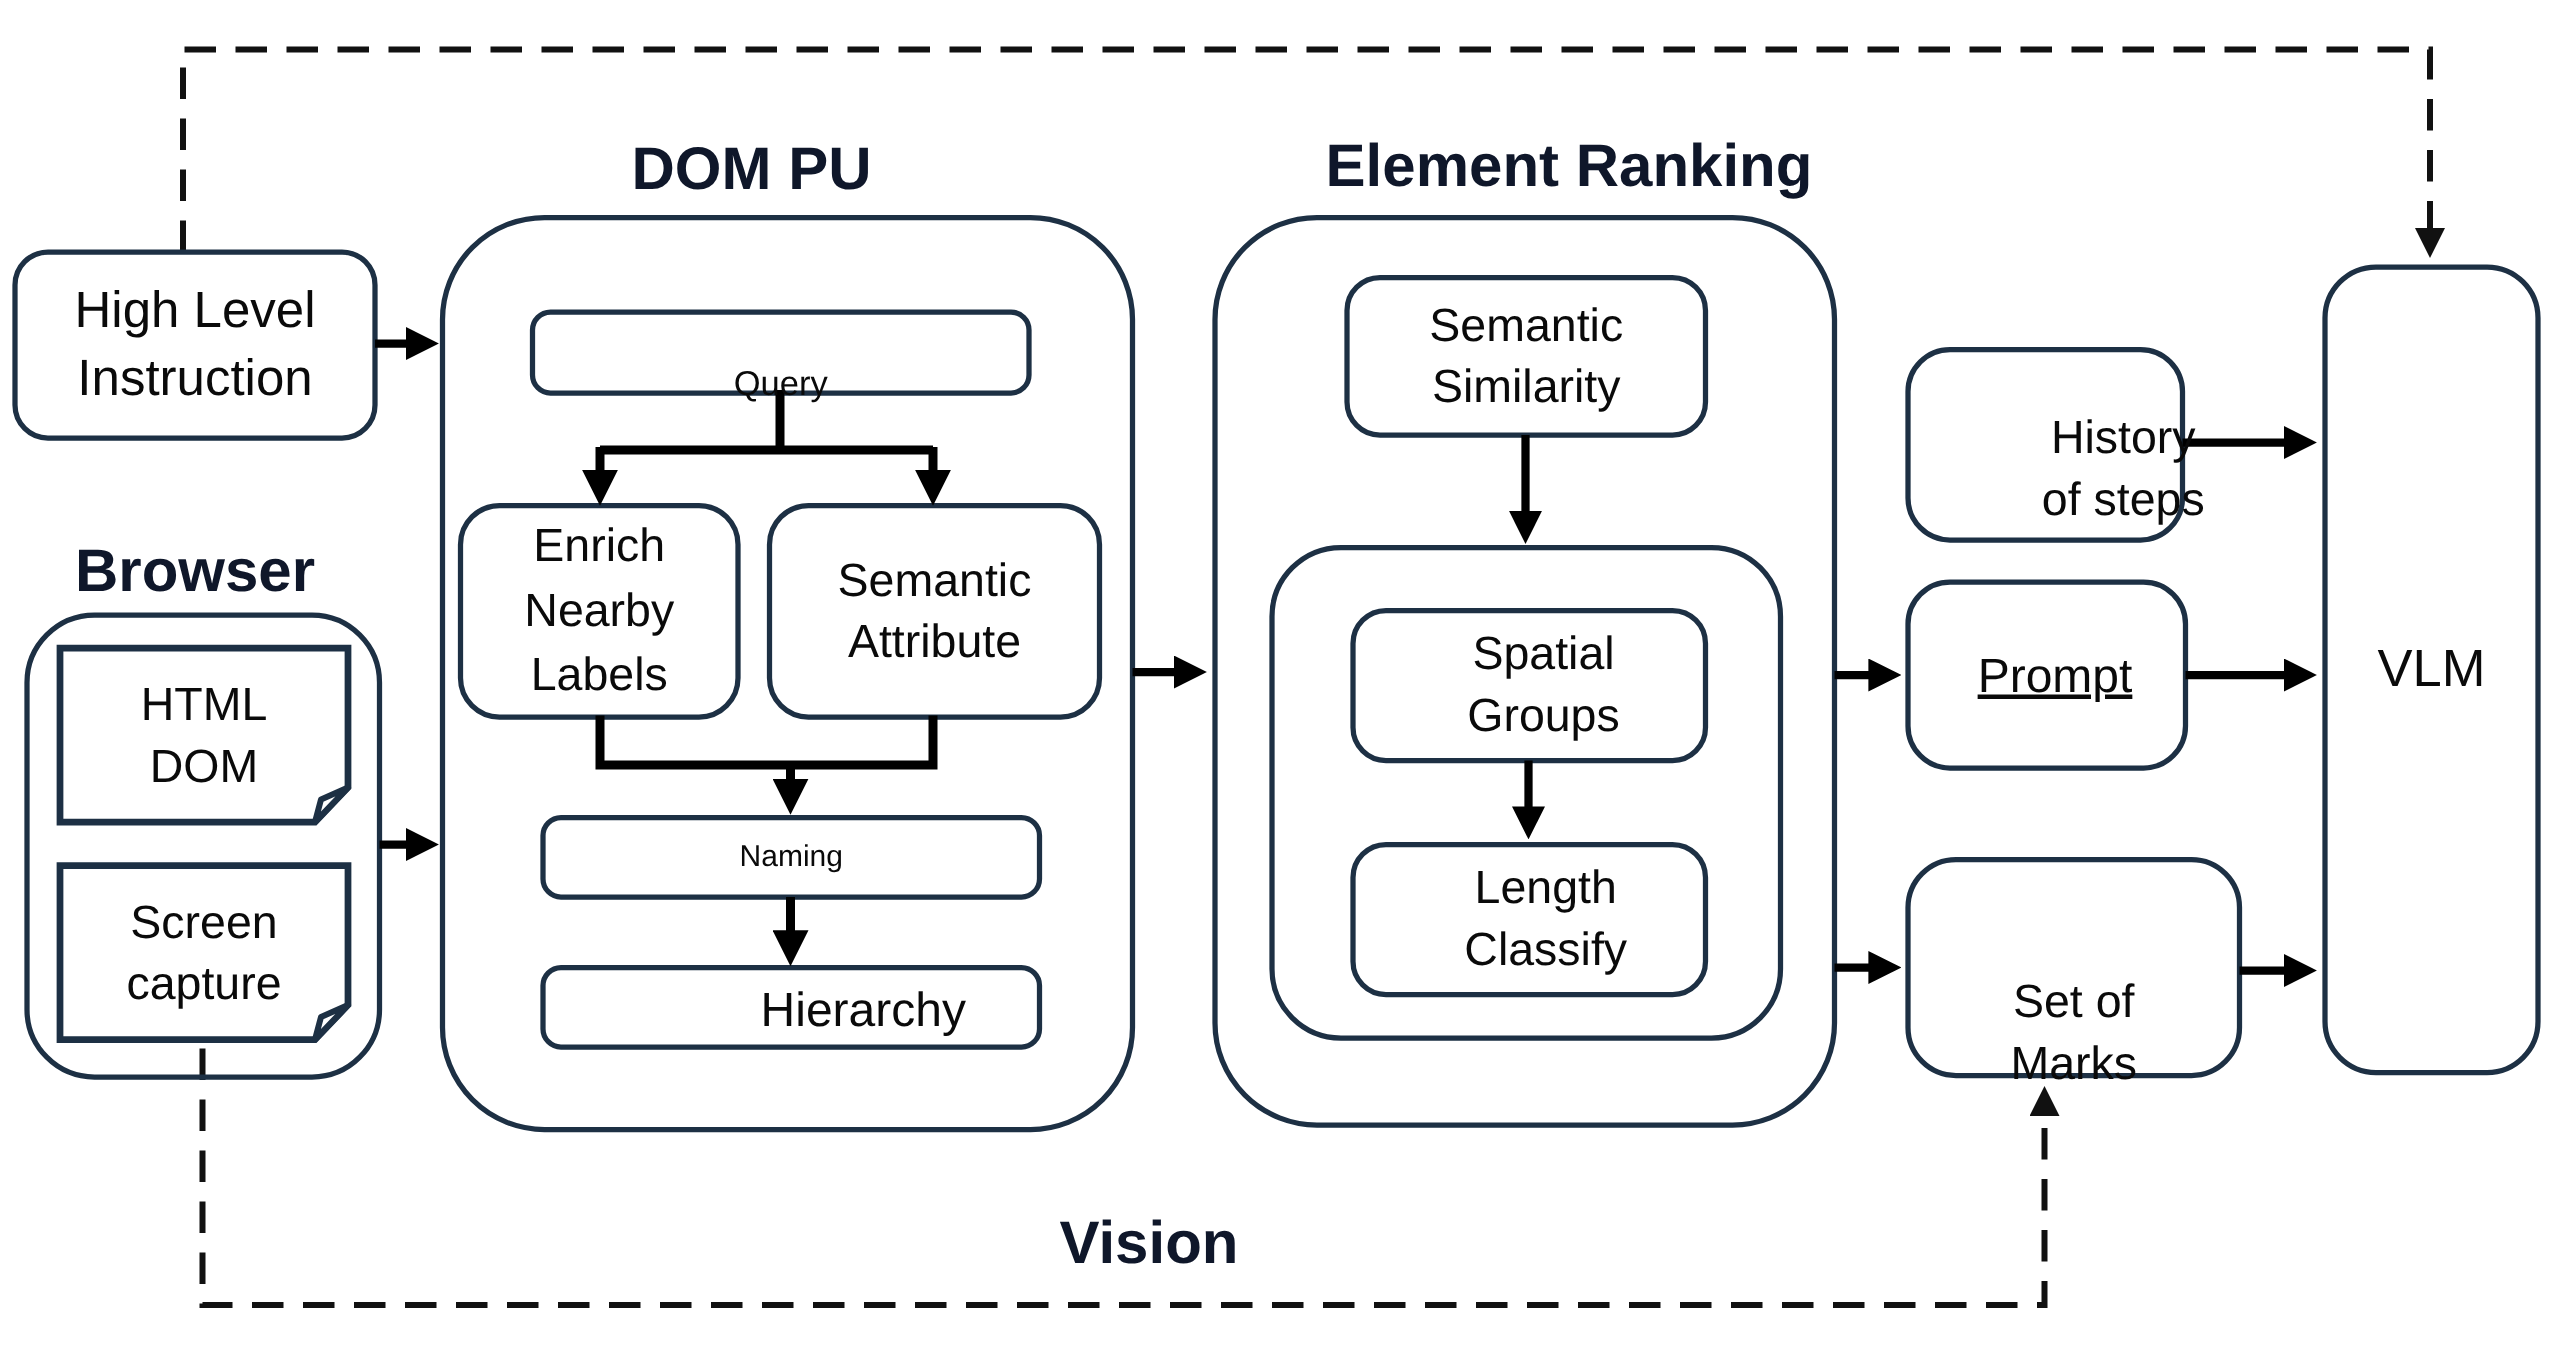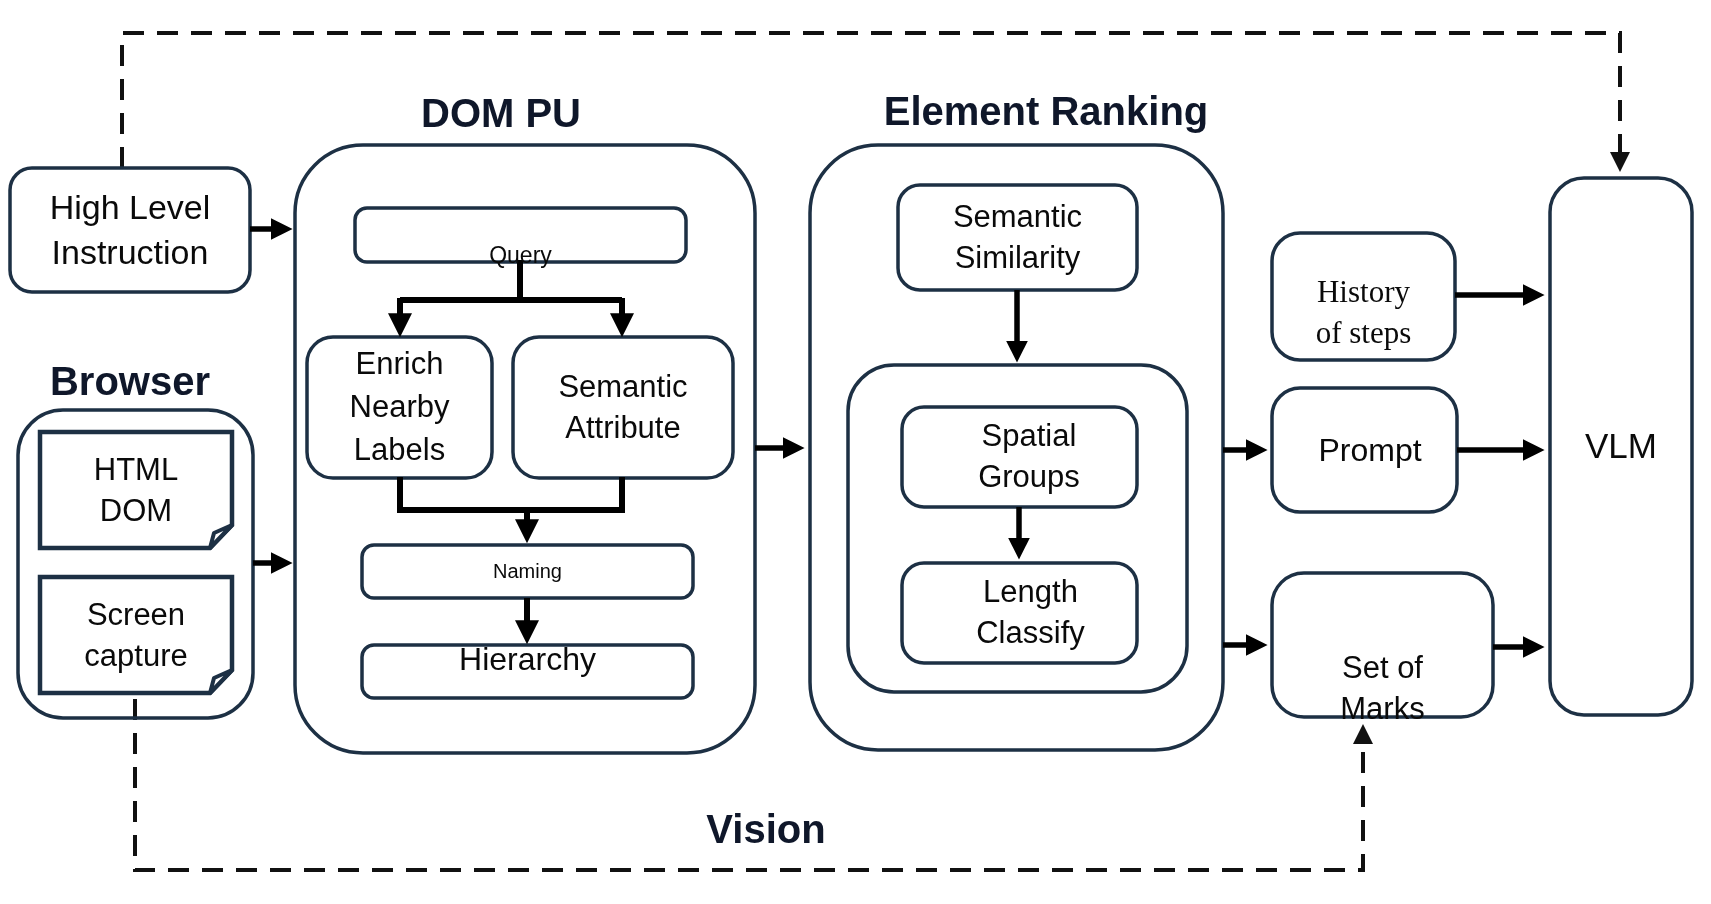--- a/index.html
+++ b/index.html
@@ -92,27 +92,27 @@
 DOM</div>
   <div class="lbl" style="left:40px;top:577px;width:192px;height:117px;">Screen
 capture</div>
   <div class="lbl" style="left:355px;top:208px;width:331px;height:54px;font-size:23px;margin-top:20px;">Query</div>
   <div class="lbl" style="left:307px;top:337px;width:185px;height:141px;line-height:1.38;">Enrich
 Nearby
 Labels</div>
   <div class="lbl" style="left:513px;top:337px;width:220px;height:141px;">Semantic
 Attribute</div>
   <div class="lbl" style="left:362px;top:545px;width:331px;height:53px;font-size:20px;">Naming</div>
-  <div class="lbl" style="left:362px;top:633px;width:331px;height:53px;font-size:32px;">Hierarchy</div>
+  <div class="lbl" style="left:362px;top:647px;width:331px;height:53px;font-size:32px;padding-left:48px;">Hierarchy</div>
   <div class="lbl" style="left:898px;top:185px;width:239px;height:105px;">Semantic
 Similarity</div>
   <div class="lbl" style="left:902px;top:407px;width:254px;height:100px;">Spatial
 Groups</div>
   <div class="lbl" style="left:902px;top:563px;width:235px;height:100px;margin-left:11px;">Length
 Classify</div>
-  <div class="lbl" style="left:1272px;top:233px;width:183px;height:159px;font-family:Liberation Serif, serif;">History
+  <div class="lbl" style="left:1324px;top:233px;width:183px;height:159px;">History
 of steps</div>
-  <div class="lbl" style="left:1272px;top:388px;width:196px;height:124px;font-size:32px;">Prompt</div>
+  <div class="lbl" style="left:1272px;top:388px;width:196px;height:124px;font-size:32px;text-decoration:underline;">Prompt</div>
   <div class="lbl" style="left:1272px;top:573px;width:221px;height:144px;margin-top:44px;">Set of
 Marks</div>
   <div class="lbl" style="left:1550px;top:178px;width:142px;height:537px;font-size:35px;">VLM</div>
 
 </div>
 
 </body></html>

